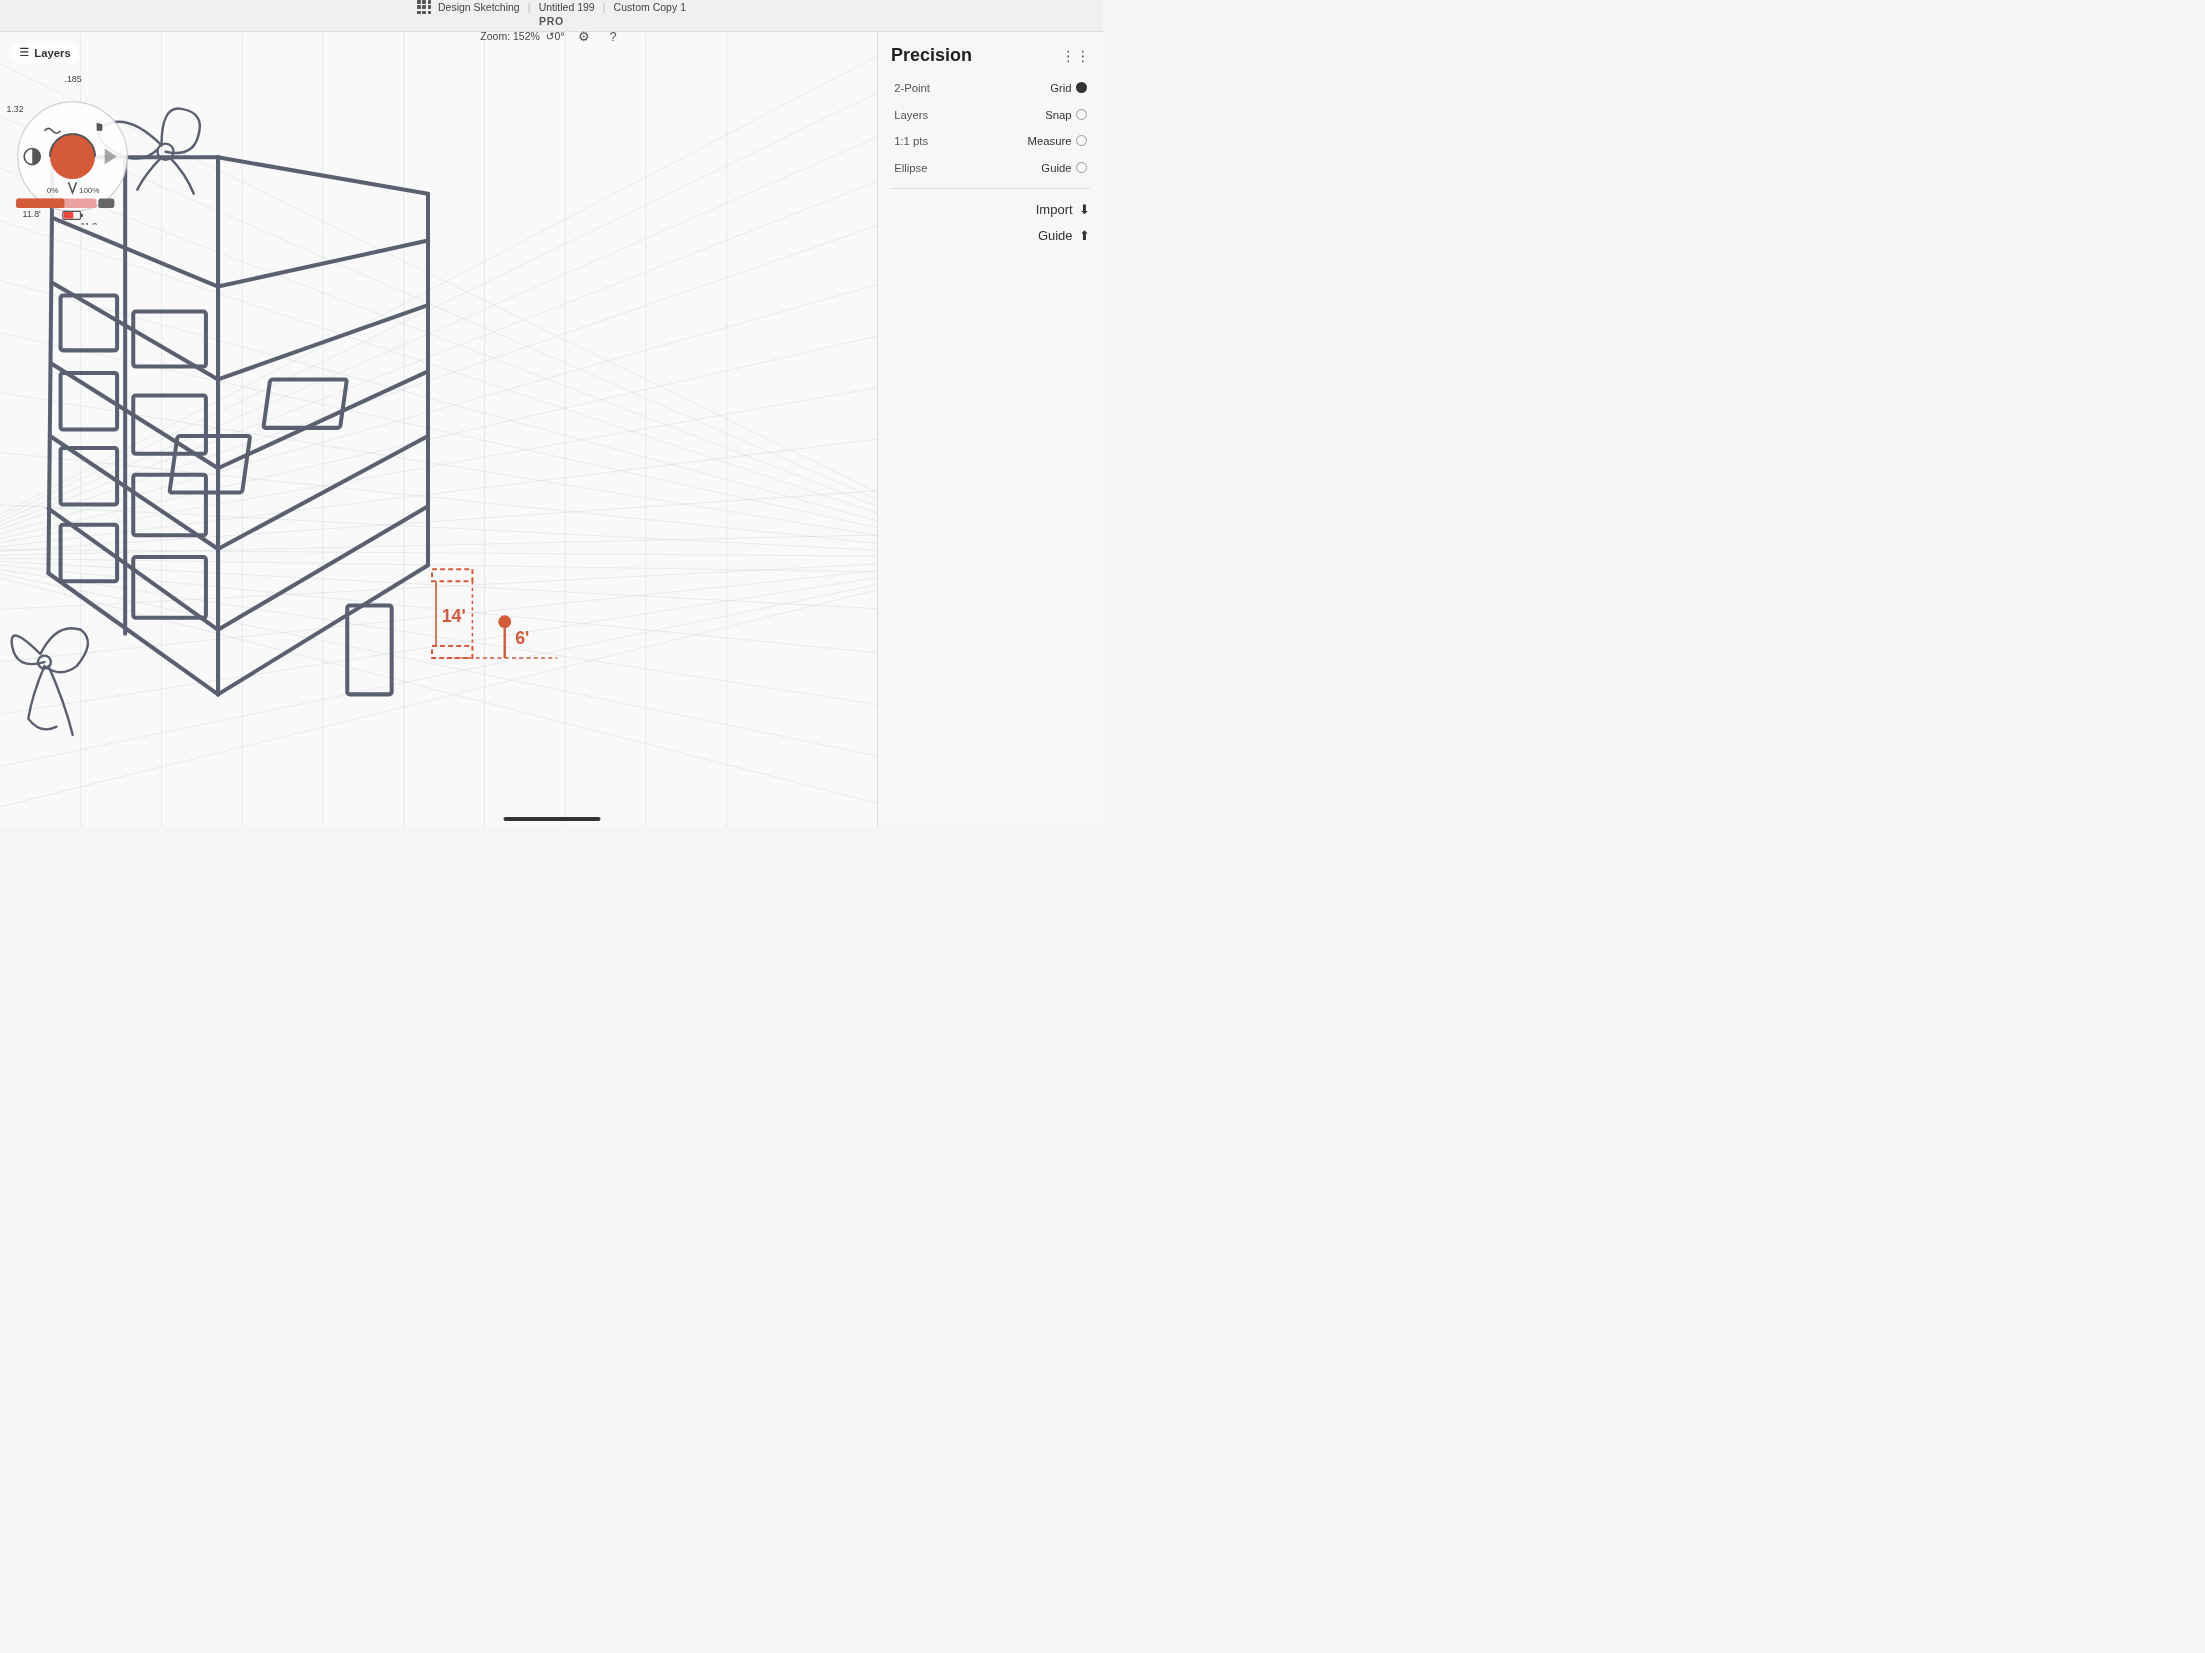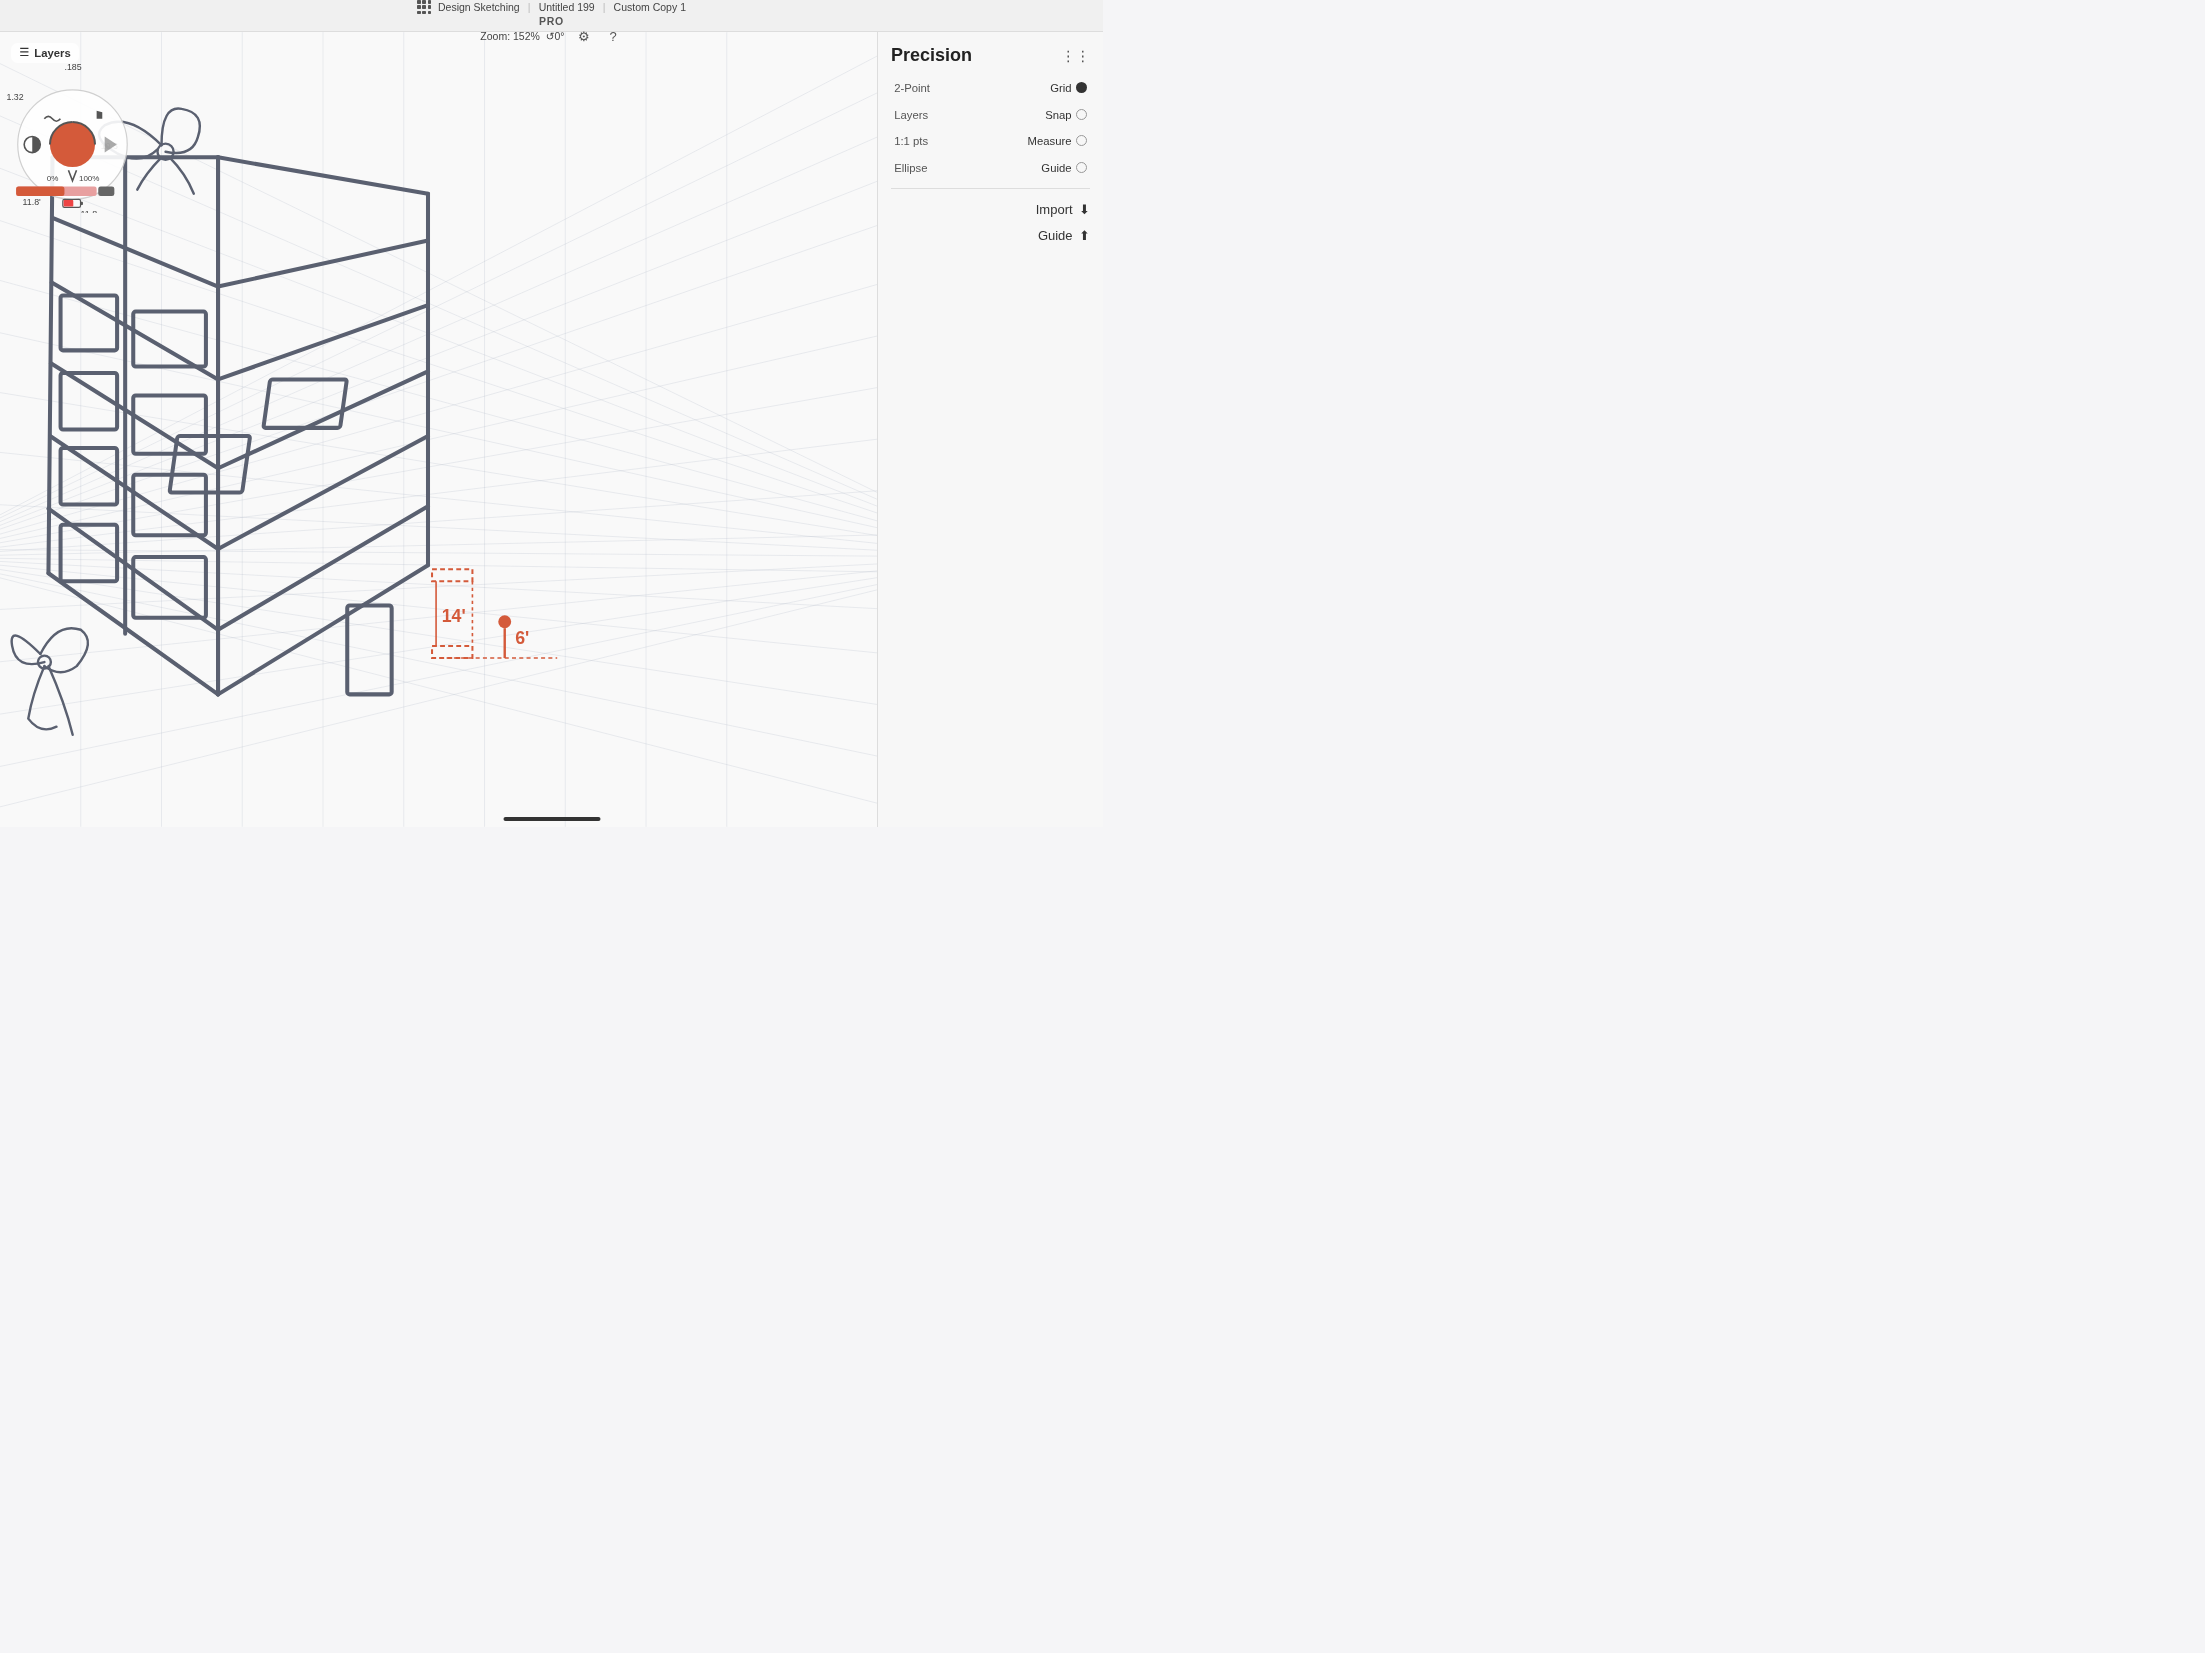--- a/index.html
+++ b/index.html
@@ -205,21 +205,21 @@
     }
     .layers-btn-label {
       font-size: 11.3px;
       font-weight: 600;
       color: #333;
     }
 
     
     .tool-wheel {
       position: absolute;
-      top: 24px;
+      top: 36px;
       left: 0px;
       width: 149px;
       height: 157px;
       z-index: 70;
     }
 
     
     .home-bar {
       position: absolute;
       bottom: 6.5px;

